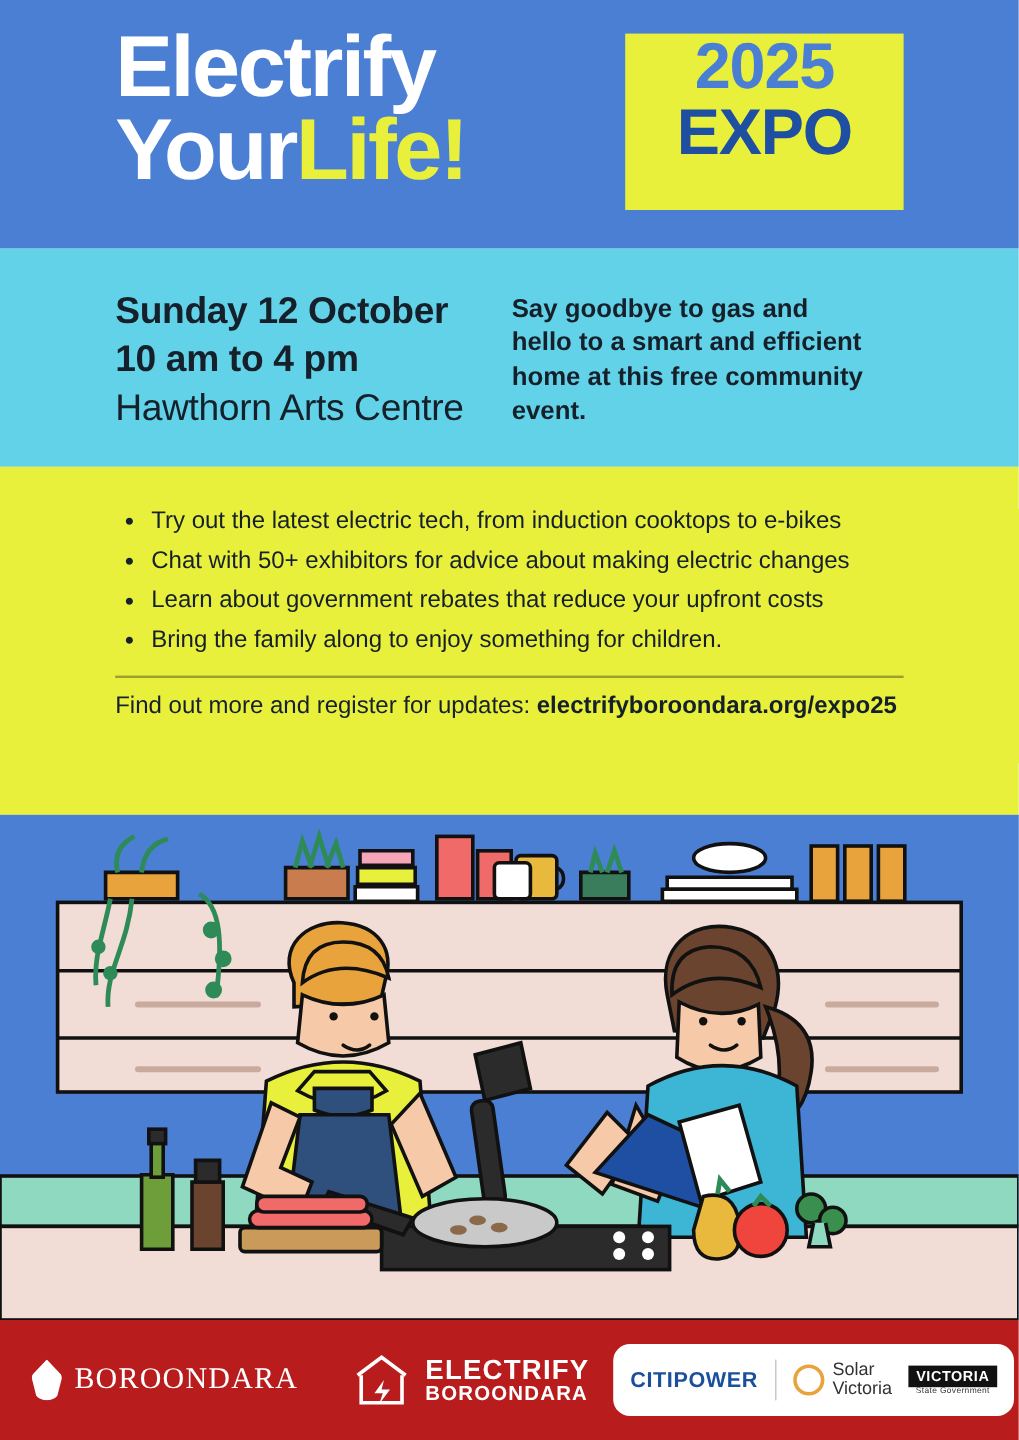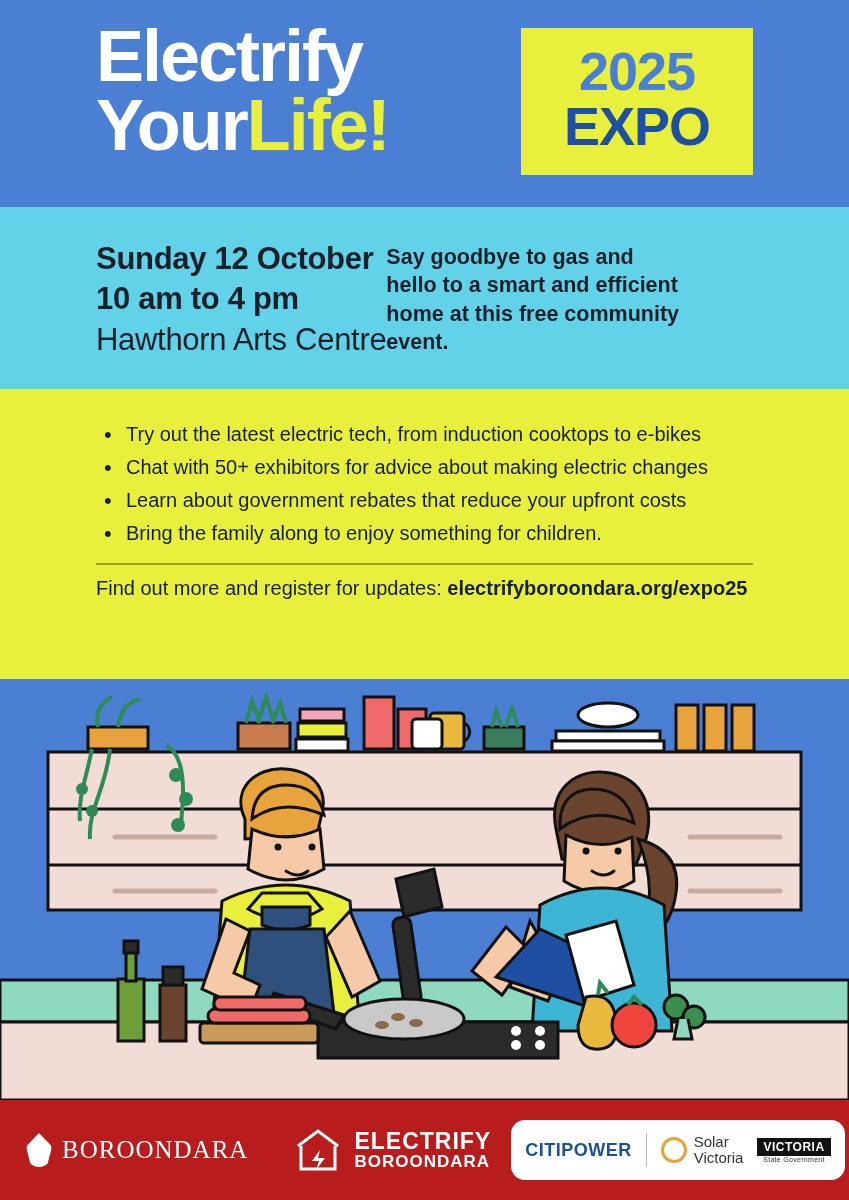--- a/index.html
+++ b/index.html
@@ -34,41 +34,42 @@
     color: #ffffff;
     white-space: nowrap;
   }
   .title-line .accent { color: #e8f03c; }
   .expo-box {
     position: absolute;
     right: 96px; top: 28px;
     background: #e8f03c;
     width: 232px; height: 147px;
     display: flex; flex-direction: column;
-    align-items: center; justify-content: center;
+    align-items: center; justify-content: flex-start;
     padding-bottom: 4px;
   }
   .expo-year {
     color: #4a7fd4;
     font-size: 54px; font-weight: bold;
     line-height: 1; letter-spacing: -1px;
   }
   .expo-word {
     color: #1f4fa3;
     font-size: 54px; font-weight: bold;
     line-height: 1.05; letter-spacing: -1px;
   }
 
   
   .details {
     background: #62d2e8;
     height: 182px;
     flex: none;
     display: flex;
     padding: 32px 60px 0 96px;
+    gap: 40px;
   }
   .when { color: #15202b; }
   .when .l1, .when .l2 {
     font-size: 31px; font-weight: bold; line-height: 1.28;
     letter-spacing: -0.3px;
   }
   .when .l3 {
     font-size: 31px; font-weight: normal; line-height: 1.3;
     letter-spacing: -0.3px; margin-top: 2px;
   }

